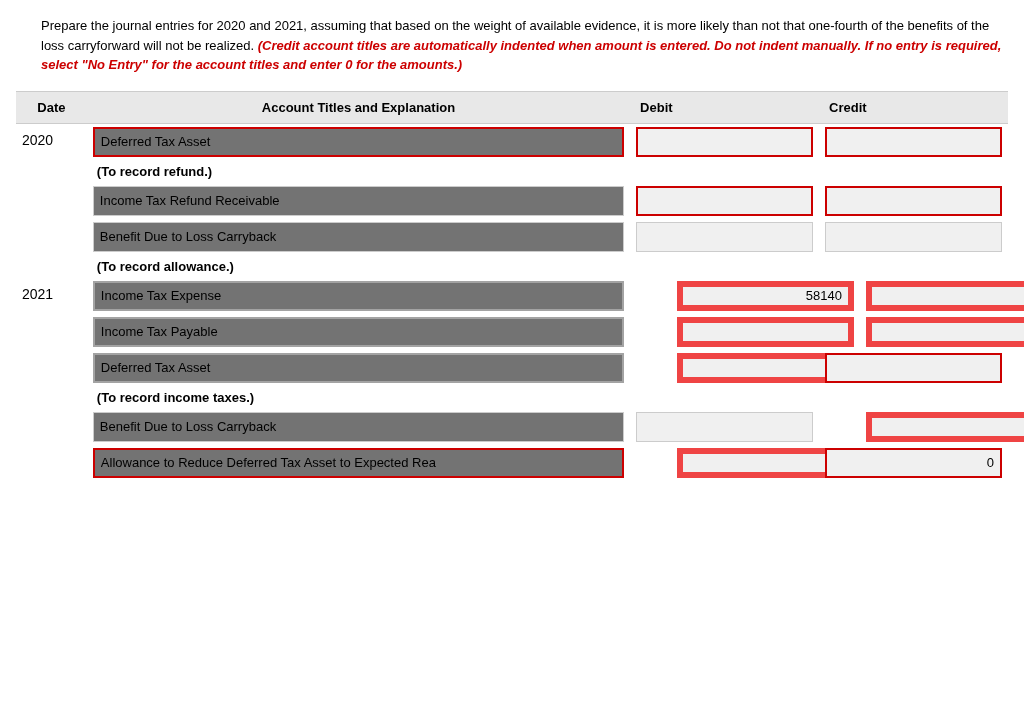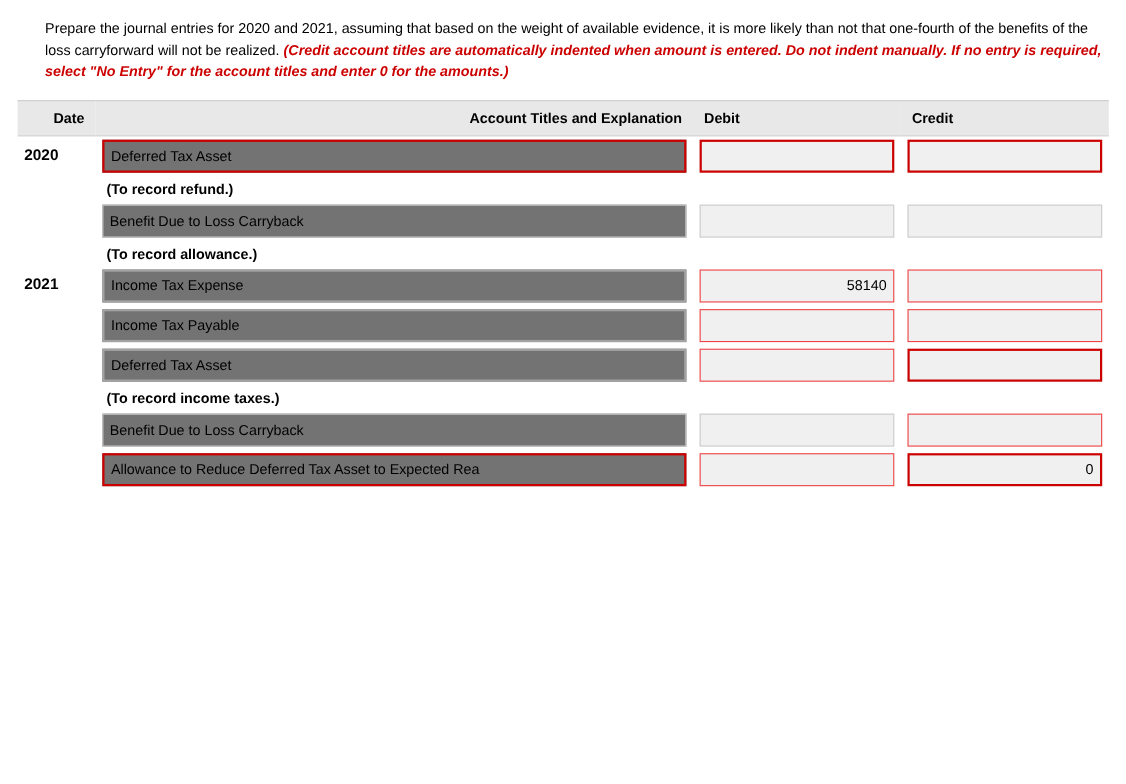--- a/index.html
+++ b/index.html
@@ -28,21 +28,21 @@
       border-collapse: collapse;
       margin-top: 8px;
     }
     thead tr {
       background: #e8e8e8;
       border-top: 1px solid #ccc;
       border-bottom: 1px solid #ccc;
     }
     thead th {
       padding: 8px 10px;
-      text-align: right;
+      text-align: center;
       font-weight: bold;
       font-size: 13px;
     }
     thead th.debit, thead th.credit {
       text-align: left;
       width: 160px;
     }
     tbody tr td {
       padding: 3px 6px;
       vertical-align: middle;
@@ -81,31 +81,32 @@
       font-size: 13px;
       background: #f0f0f0;
       border: 1px solid #ccc;
       text-align: right;
       outline: none;
     }
     .amount-field.border-red {
       border: 2px solid #c00;
     }
     .amount-field.border-green {
-      border: 1px solid #ef4444;
+      border: 6px solid #ef4444;
+      margin-left: 41px;
     }
     .note-row td {
       padding: 4px 6px 4px 10px;
       font-size: 13px;
       color: #000;
       font-weight: bold;
     }
     .year-label {
       font-size: 14px;
-      font-weight: bold;
+      font-weight: normal;
     }
   </style>
 </head>
 <body>
 
 <div class="instructions">
   <span>Prepare the journal entries for 2020 and 2021, assuming that based on the weight of available evidence, it is more likely than not that one-fourth of the benefits of the loss carryforward will not be realized.</span>
   <span class="red-italic">(Credit account titles are automatically indented when amount is entered. Do not indent manually. If no entry is required, select "No Entry" for the account titles and enter 0 for the amounts.)</span>
 </div>
 
@@ -121,20 +122,26 @@
   <tbody id="table-body">
   <tr>
         <td class="date-col"><span class="year-label">2020</span></td>
         <td class="account-col"><input type="text" class="input-field border-red" value="Deferred Tax Asset" style=""></td>
         <td class="debit-col"><input type="text" class="amount-field border-red" style=""></td>
         <td class="credit-col"><input type="text" class="amount-field border-red" style=""></td>
       </tr>
       <tr class="note-row">
         <td></td>
         <td colspan="3">(To record refund.)</td>
+      </tr>
+      <tr>
+        <td class="date-col"></td>
+        <td class="account-col"><input type="text" class="input-field " value="Income Tax Refund Receivable" style=""></td>
+        <td class="debit-col"><input type="text" class="amount-field border-red" style=""></td>
+        <td class="credit-col"><input type="text" class="amount-field border-red" style=""></td>
       </tr>
       <tr>
         <td class="date-col"></td>
         <td class="account-col"><input type="text" class="input-field " value="Benefit Due to Loss Carryback" style=""></td>
         <td class="debit-col"><input type="text" class="amount-field " style=""></td>
         <td class="credit-col"><input type="text" class="amount-field " style=""></td>
       </tr>
       <tr class="note-row">
         <td></td>
         <td colspan="3">(To record allowance.)</td>

